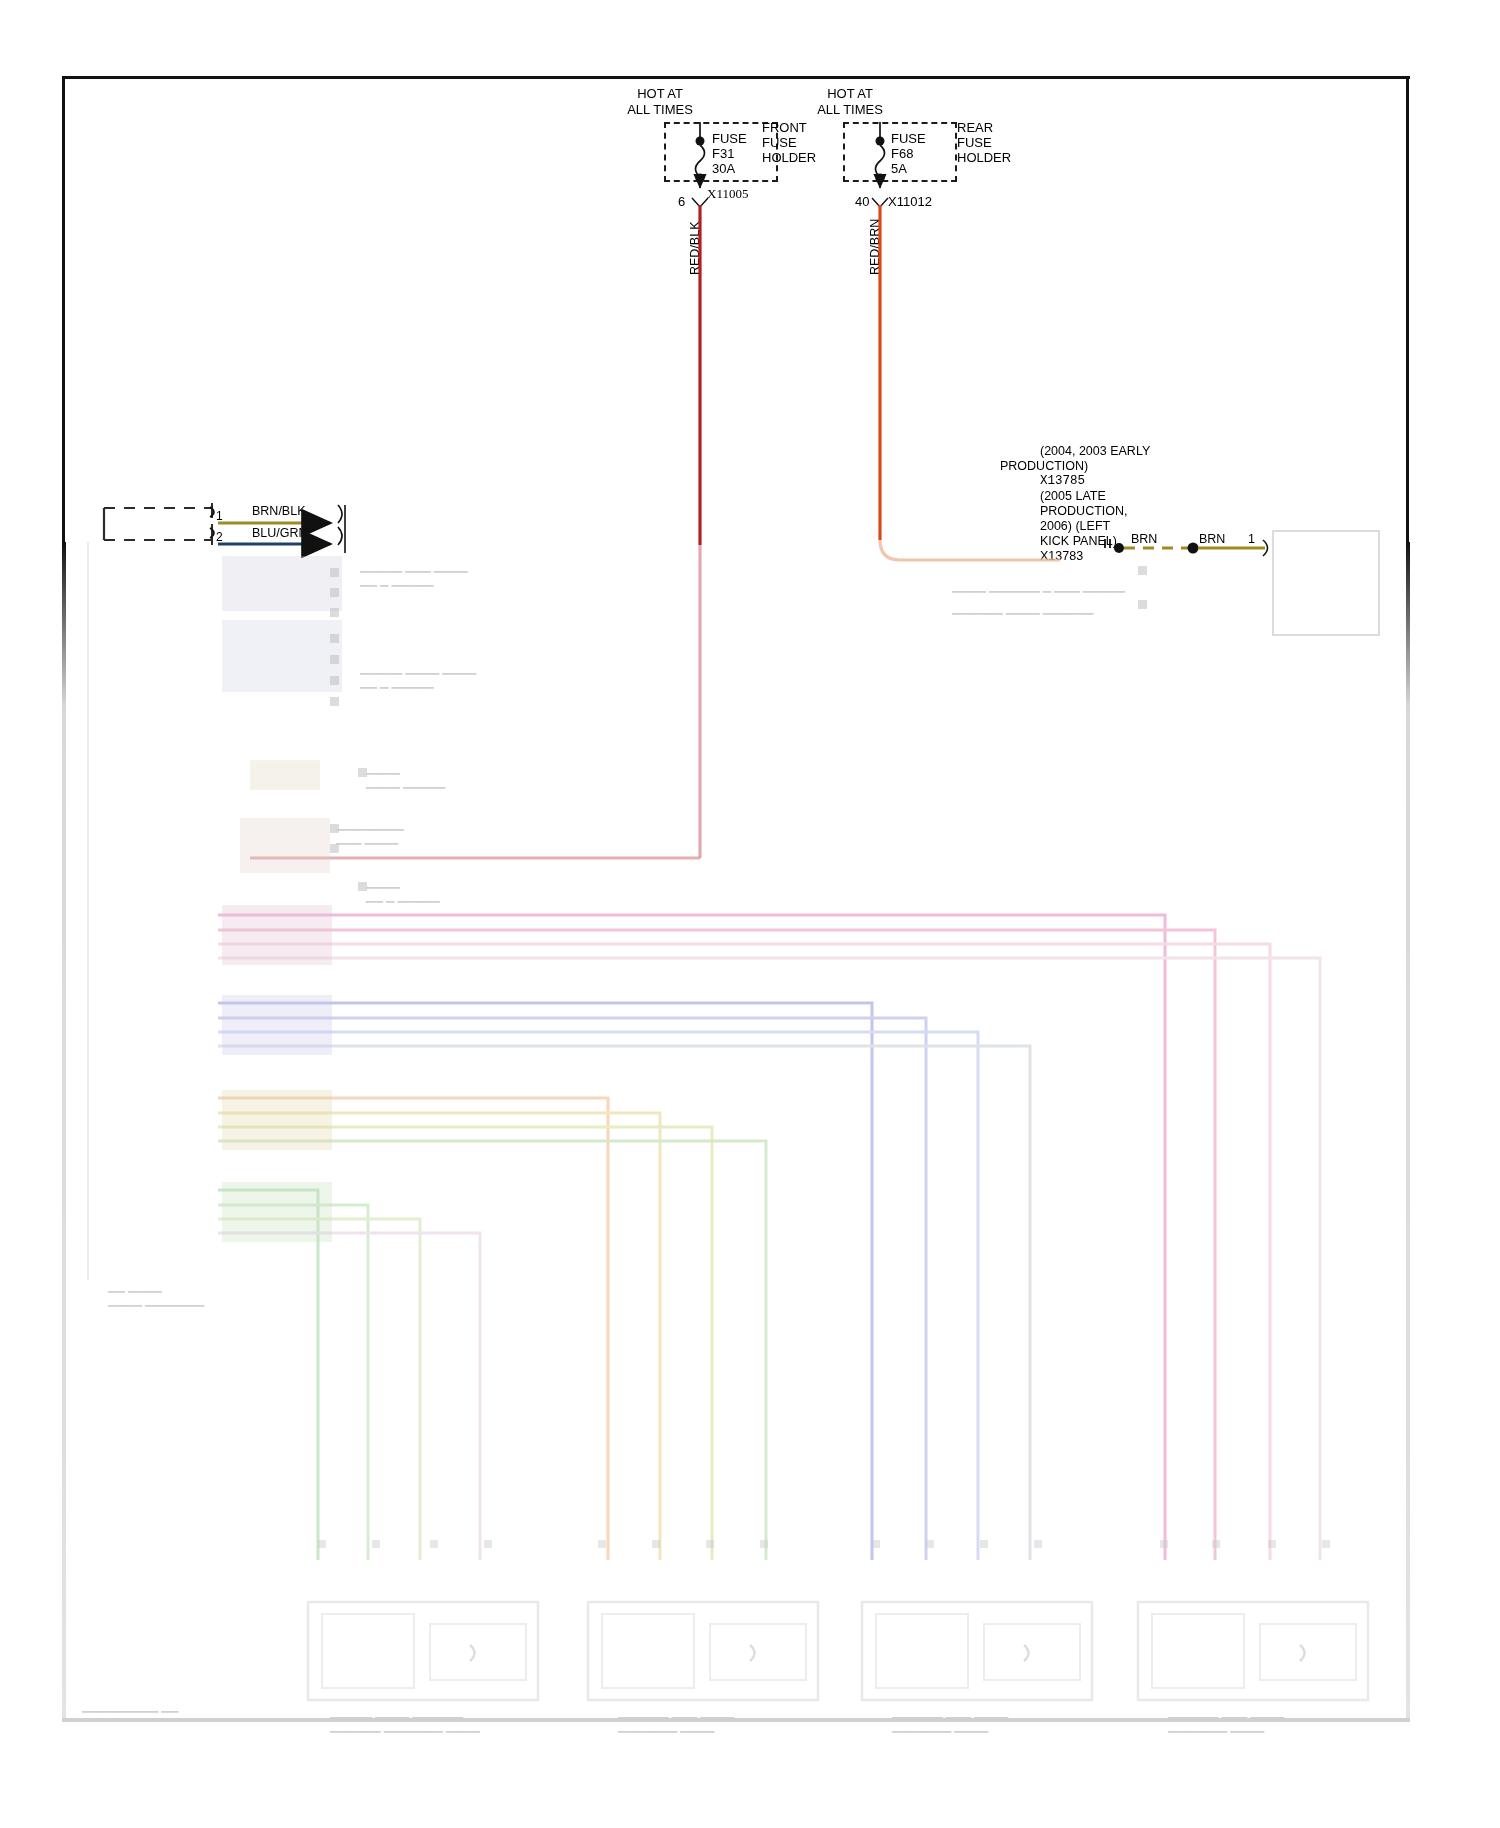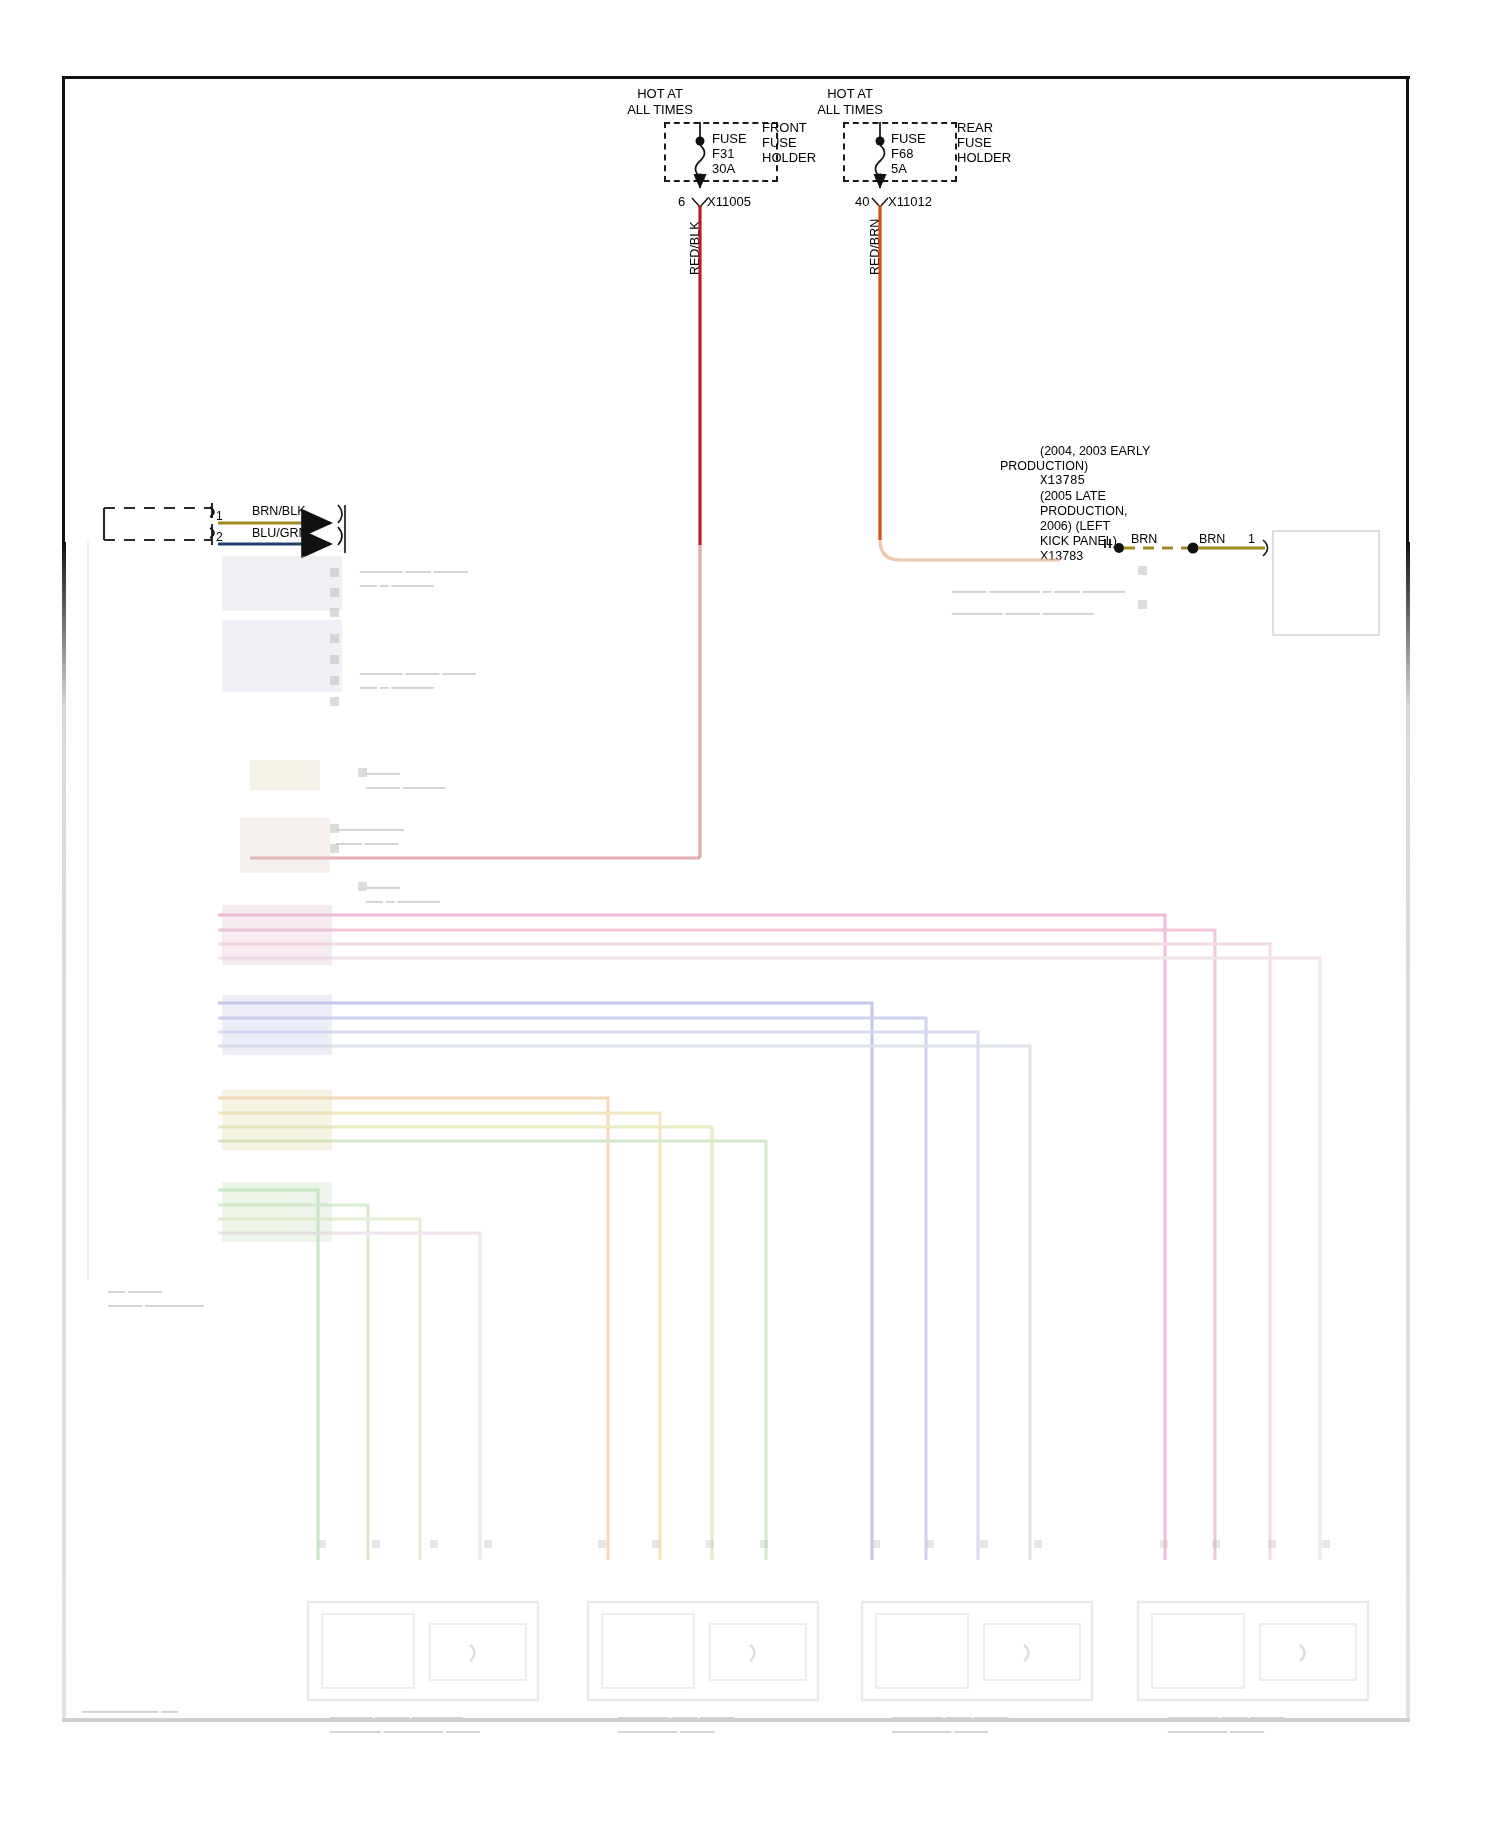--- a/index.html
+++ b/index.html
@@ -56,21 +56,21 @@
 
   <div class="lbl t13" style="left:712px;top:131px;">FUSE</div>
   <div class="lbl t13" style="left:712px;top:146px;">F31</div>
   <div class="lbl t13" style="left:712px;top:161px;">30A</div>
 
   <div class="lbl t13" style="left:762px;top:120px;">FRONT</div>
   <div class="lbl t13" style="left:762px;top:135px;">FUSE</div>
   <div class="lbl t13" style="left:762px;top:150px;">HOLDER</div>
 
   <div class="lbl t13" style="left:678px;top:194px;">6</div>
-  <div class="lbl t13" style="left:707px;top:194px;">X11005</div>
+  <div class="lbl t13" style="left:707px;top:186px;font-family:Liberation Serif, serif;">X11005</div>
 
   <div class="vtext" style="left:688px;top:275px;">RED/BLK</div>
 
   <div class="lbl t13 ctr" style="left:790px;top:86px;width:120px;">HOT AT</div>
   <div class="lbl t13 ctr" style="left:790px;top:102px;width:120px;">ALL TIMES</div>
 
   <div class="fusebox" style="left:843px;top:122px;width:110px;height:56px;"></div>
 
   <div class="lbl t13" style="left:891px;top:131px;">FUSE</div>
   <div class="lbl t13" style="left:891px;top:146px;">F68</div>

